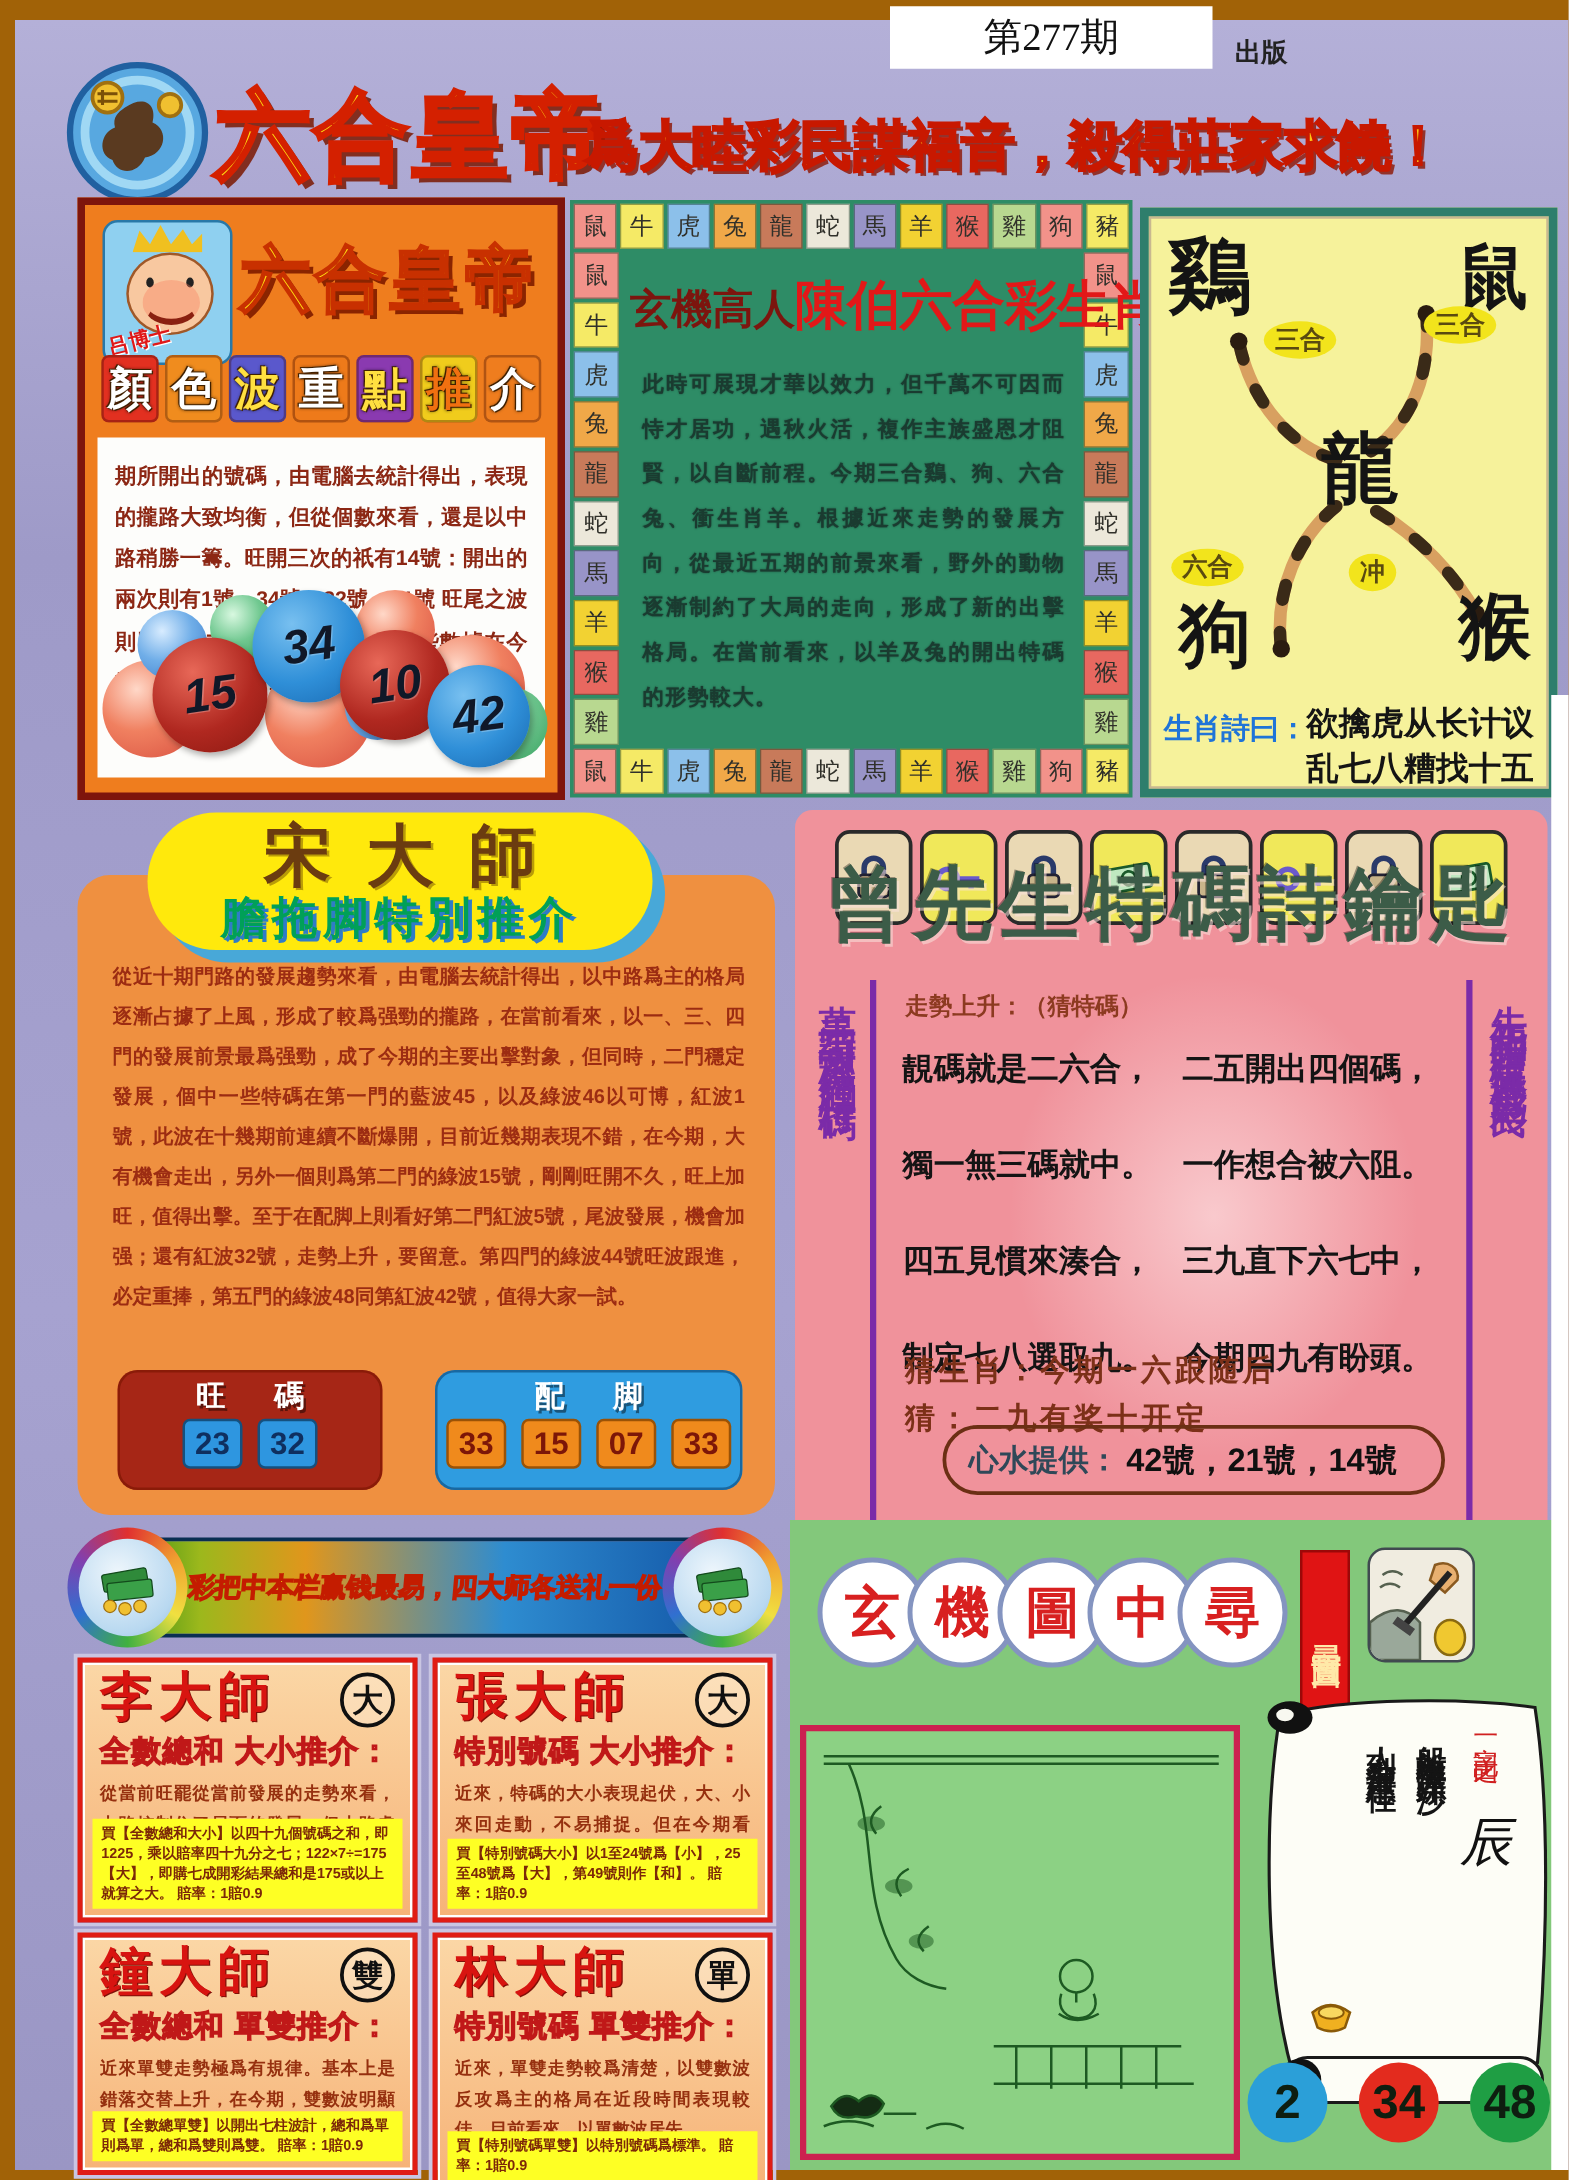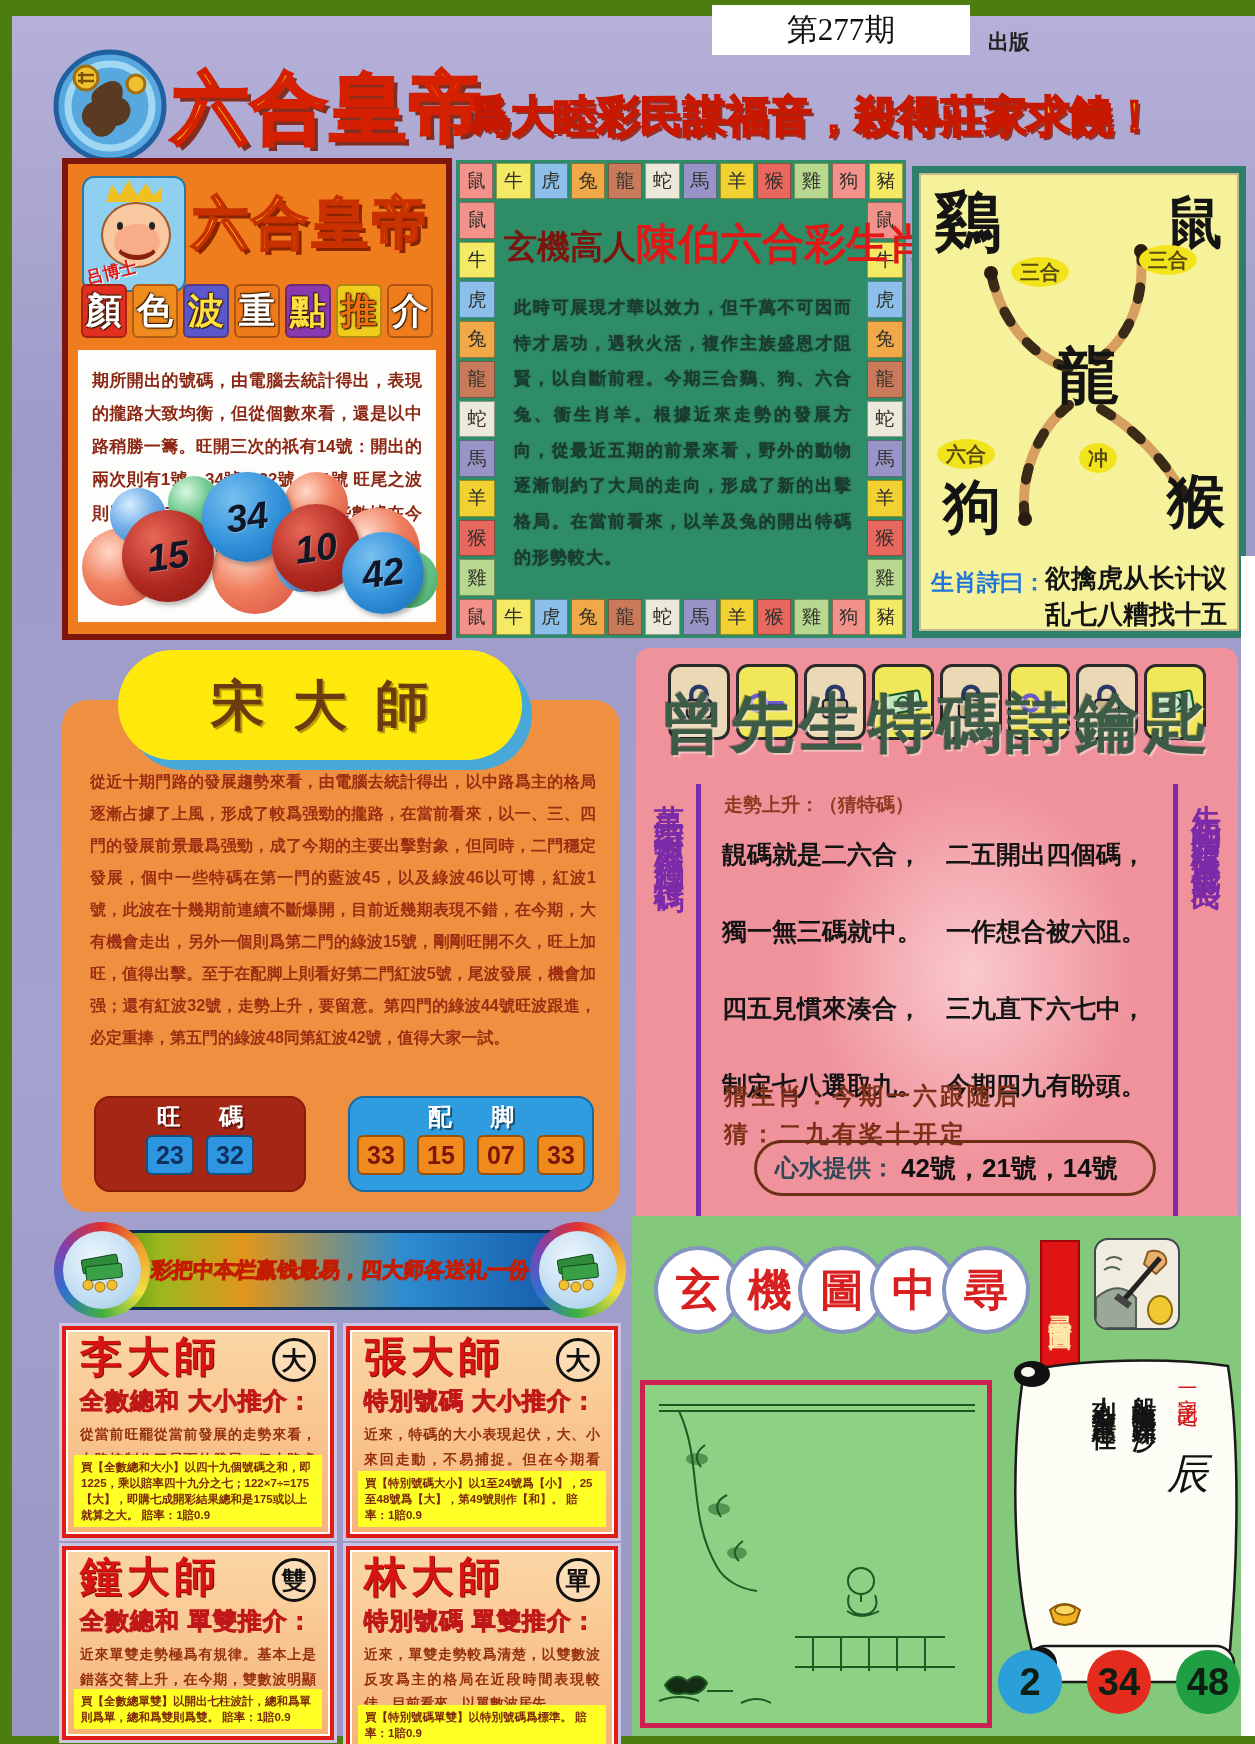--- a/index.html
+++ b/index.html
@@ -1,16 +1,16 @@
 <!DOCTYPE html>
 <html><head>
 <meta charset="utf-8">
 <style>
   html,body{margin:0;padding:0;background:#e8e8ee;}
-  .page{position:relative;width:1255px;height:1744px;background:#4d7c0f;overflow:hidden;
+  .page{position:relative;width:1255px;height:1744px;background:#a16207;overflow:hidden;
         font-family:"Liberation Sans",sans-serif;}
   .page-bg{position:absolute;left:12px;top:16px;right:0;bottom:8px;
         background:linear-gradient(180deg,#b4b0d8 0%,#9e9ac8 25%,#a6a2d0 60%,#9a96c4 100%);}
   .white-strip-right{position:absolute;left:1241px;top:556px;width:14px;height:1180px;background:#fff;}
 
   
   .issue-box{position:absolute;left:712px;top:5px;width:258px;height:50px;background:#fff;
         display:flex;align-items:center;justify-content:center;
         font-family:"Liberation Serif",serif;font-size:31px;color:#111;}
   .publish{position:absolute;left:988px;top:28px;font-size:21px;font-weight:bold;color:#222;}
@@ -365,20 +365,21 @@
     <div class="rel-label" style="left:160px;top:270px;">冲</div>
     <div class="zpoem-label">生肖詩曰：</div>
     <div class="zpoem-line" style="top:388px;">欲擒虎从长计议</div>
     <div class="zpoem-line" style="top:424px;">乱七八糟找十五</div>
   </div>
 
   <div class="panelSong">
     <div class="song-pill-shadow"></div>
     <div class="song-pill">
       <div class="song-name">宋大師</div>
+      <div class="song-sub">膽拖脚特別推介</div>
     </div>
     <div class="song-body">從近十期門路的發展趨勢來看，由電腦去統計得出，以中路爲主的格局逐漸占據了上風，形成了較爲强勁的攏路，在當前看來，以一、三、四門的發展前景最爲强勁，成了今期的主要出擊對象，但同時，二門穩定發展，個中一些特碼在第一門的藍波45，以及綠波46以可博，紅波1號，此波在十幾期前連續不斷爆開，目前近幾期表現不錯，在今期，大有機會走出，另外一個則爲第二門的綠波15號，剛剛旺開不久，旺上加旺，值得出擊。至于在配脚上則看好第二門紅波5號，尾波發展，機會加强；還有紅波32號，走勢上升，要留意。第四門的綠波44號旺波跟進，必定重捧，第五門的綠波48同第紅波42號，值得大家一試。</div>
     <div class="hot-box">
       <div class="box-label">旺 碼</div>
       <div class="chip-row">
         <span class="chip blue">23</span>
         <span class="chip blue">32</span>
       </div>
     </div>
     <div class="leg-box">

